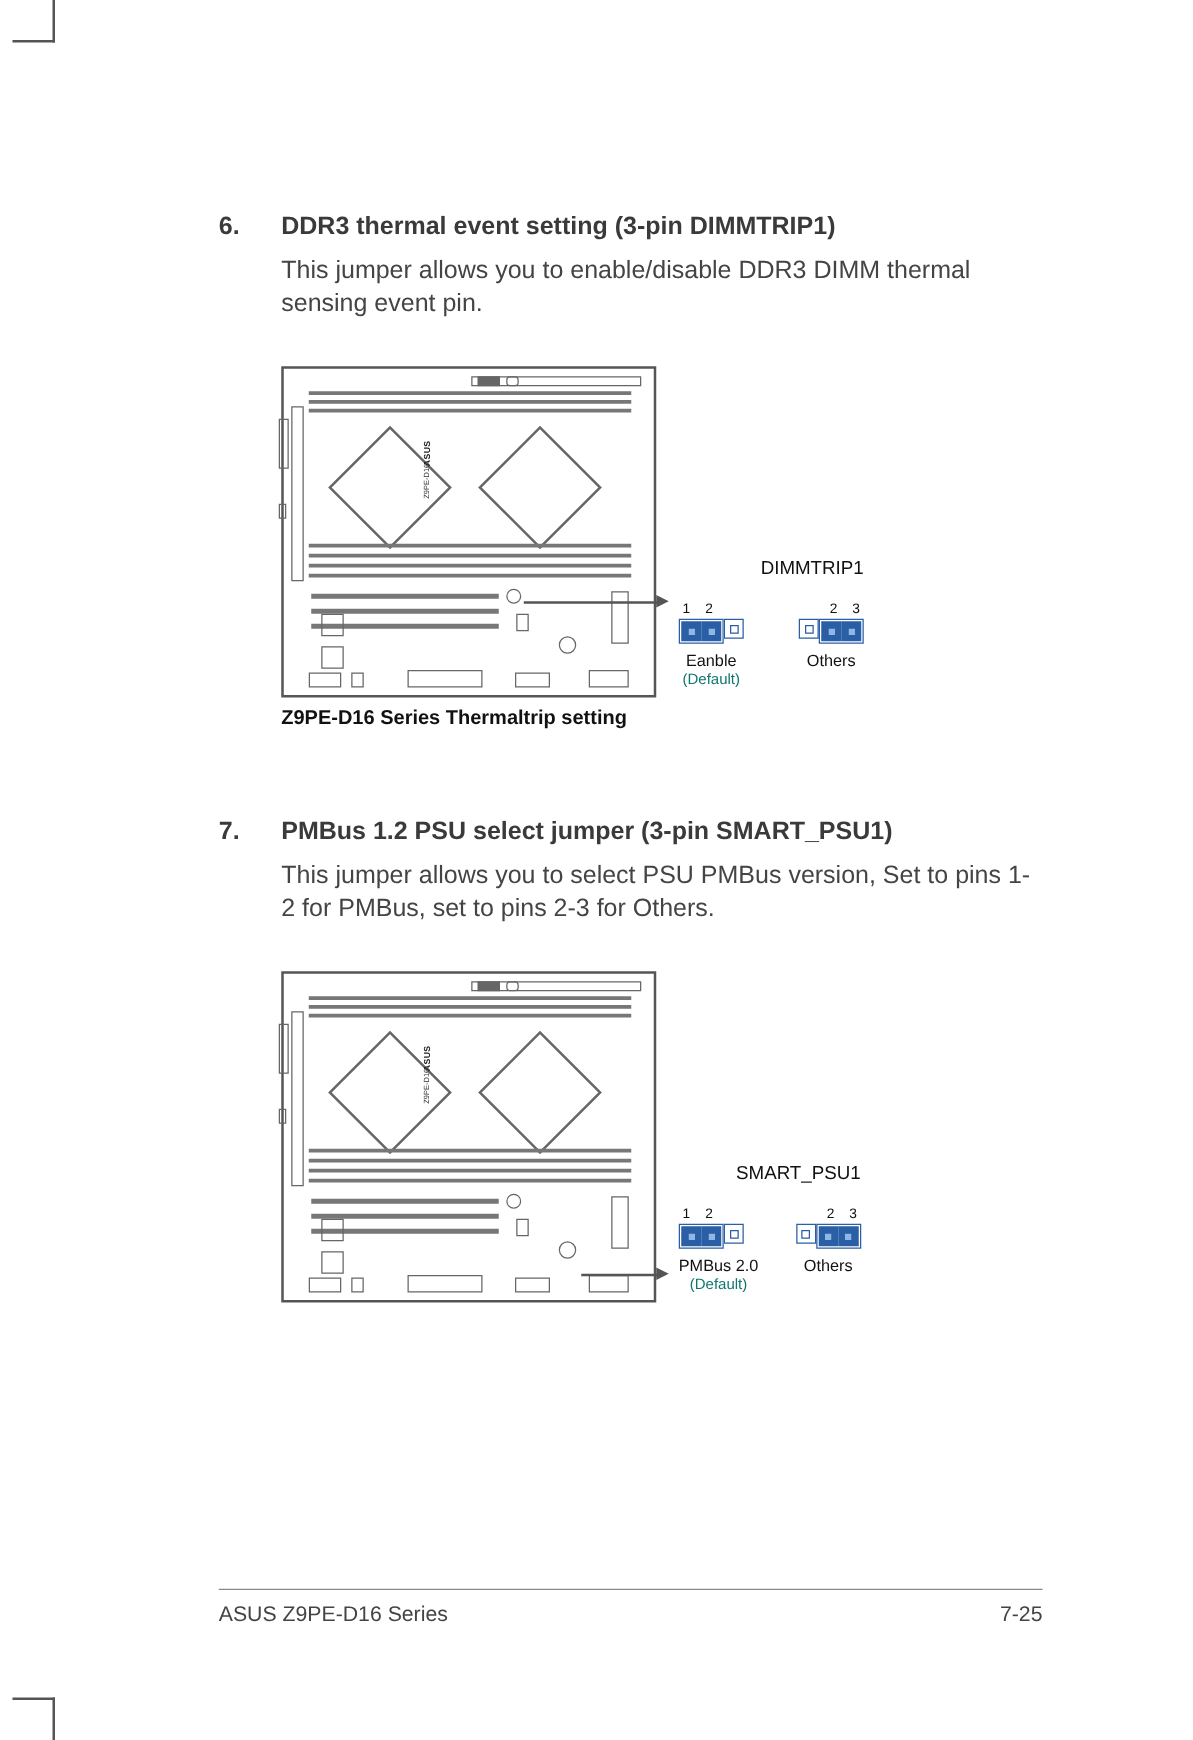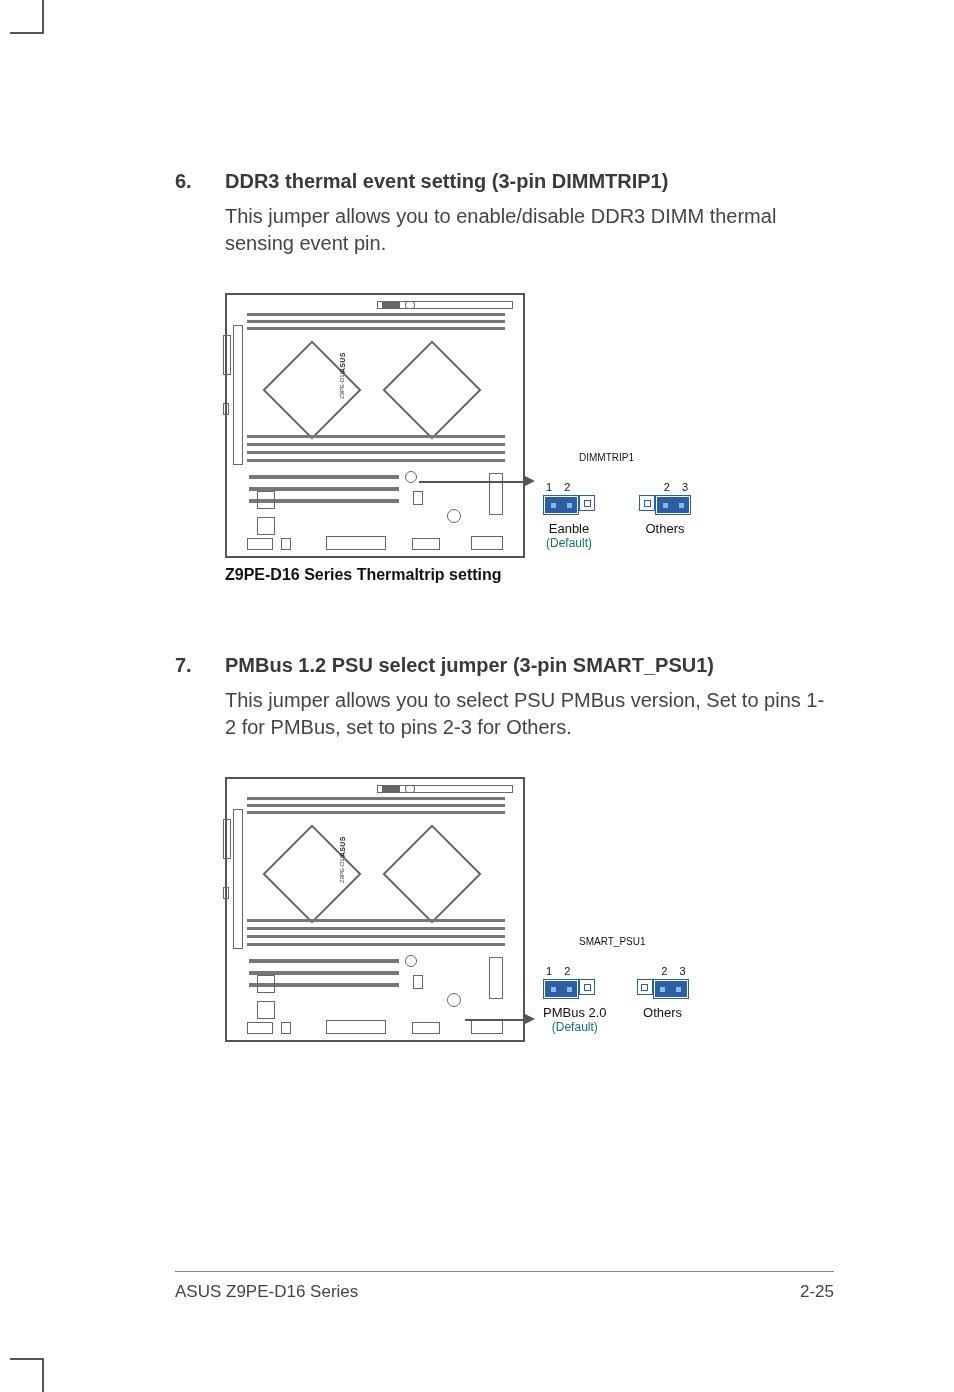--- a/index.html
+++ b/index.html
@@ -49,21 +49,21 @@
   .mb .pcie { position:absolute; left:22px; height:4px; background:#777;}
   .mb .conn { position:absolute; border:1px solid #666;}
   .mb .arrowline { position:absolute; height:2px; background:#555; }
   .mb .arrowhead { position:absolute; width:0;height:0;border-top:5px solid transparent;border-bottom:5px solid transparent;border-left:10px solid #555;}
   .mb .bottombits { position:absolute; bottom:6px; left:20px; right:20px; height:18px;}
   .mb .bottombits span{display:inline-block;border:1px solid #666;height:12px;vertical-align:bottom;}
   .mb .label-vert { position:absolute; left:112px; top:78px; font-size:7px; transform:rotate(-90deg); transform-origin:left top; color:#222; font-weight:bold; letter-spacing:0.3px;}
   .mb .label-vert2 { position:absolute; left:112px; top:104px; font-size:6px; transform:rotate(-90deg); transform-origin:left top; color:#333;}
 
   .jumper-area { padding-bottom: 8px; }
-  .jumper-title { font-size: 10px; color: #111; margin-bottom: 18px; margin-left: 36px; }
+  .jumper-title { font-size: 15px; color: #111; margin-bottom: 18px; margin-left: 36px; text-align: right; }
   .jumper-row { display:flex; gap: 44px; align-items:flex-start; margin-left: 0; }
   .jumper { text-align:center; }
   .pins-labels { display:flex; gap:12px; font-size:11px; color:#111; margin-bottom:2px; padding: 0 3px;}
   .pins { display:flex; gap:0; }
   .pin { width:16px; height:16px; display:flex; align-items:center; justify-content:center; }
   .pin.on  { background:#2a5fa6; }
   .pin.off { background:#fff; border:1px solid #2a5fa6; }
   .pin .dot { width:5px; height:5px; background:#8fb6e4; }
   .pin.off .dot { width:7px; height:7px; border:1px solid #2a5fa6; background:#fff; }
   .cap { border:1px solid #2a5fa6; padding:1px; display:inline-flex;}
@@ -286,15 +286,15 @@
               <div class="jumper-sub"></div>
             </div>
           </div>
         </div>
       </div>
     </div>
   </div>
 
   <div class="footer">
     <span>ASUS Z9PE-D16 Series</span>
-    <span>2-25</span>
+    <span>7-25</span>
   </div>
 </div>
 
 </body></html>

